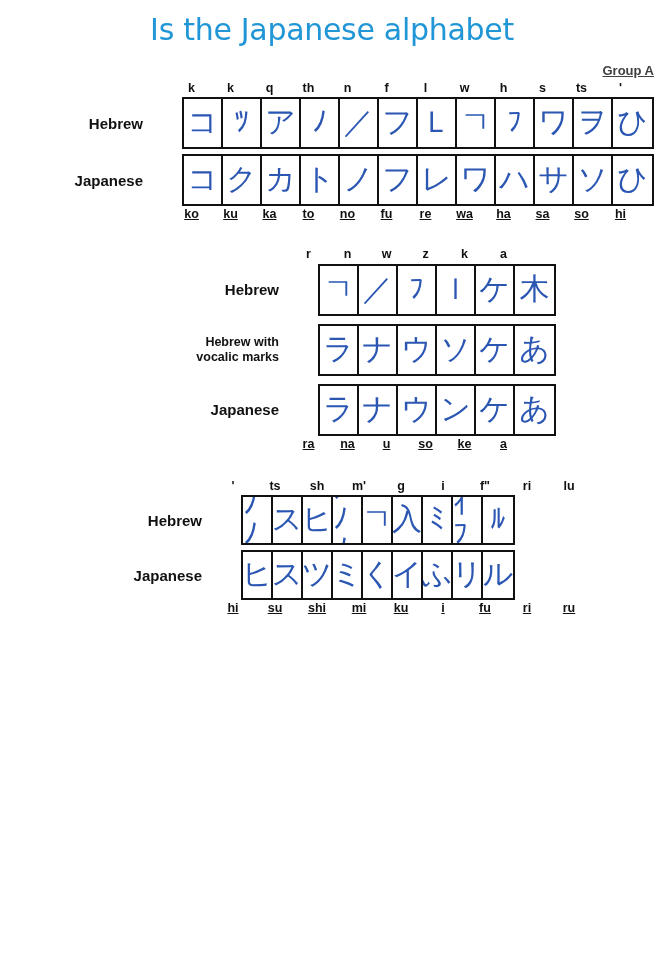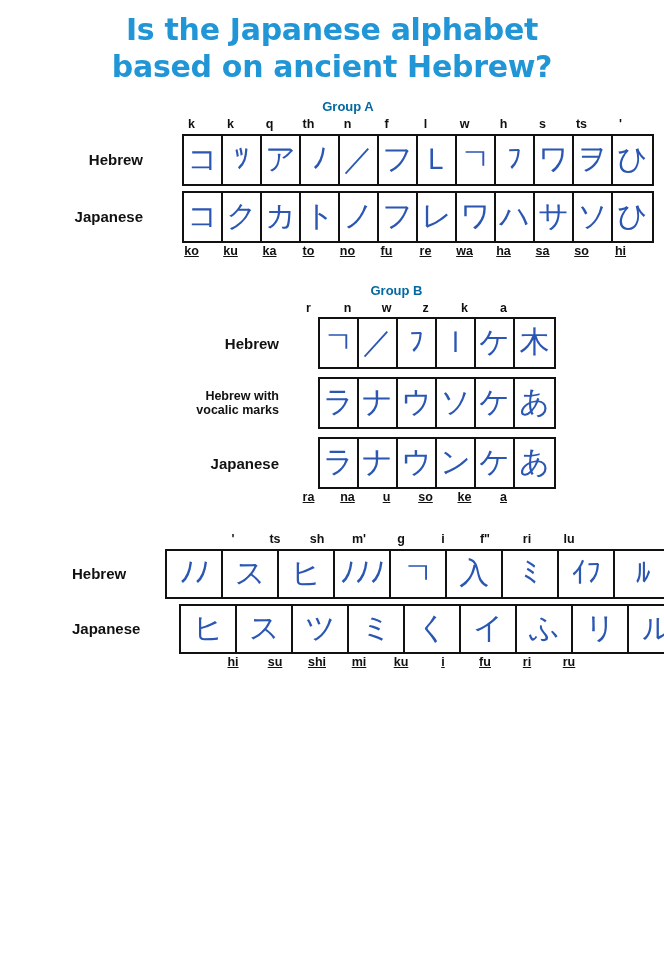--- a/index.html
+++ b/index.html
@@ -13,42 +13,43 @@
     font-family: "Liberation Sans", sans-serif;
     color: #111111;
     overflow: hidden;
     position: relative;
   }
 
   
   #title {
     text-align: center;
     color: #2196d6;
-    font-weight: bold;
+    font-weight: normal;
     font-size: 30px;
     line-height: 1.22;
     letter-spacing: -0.3px;
     padding: 12px 12px 4px 12px;
     font-family: "DejaVu Sans", sans-serif;
   }
   #title .line {
     display: block;
   }
 
   
   .group {
     position: relative;
     margin-top: 10px;
   }
   .group-title {
-    text-align: center;
+    text-align: right;
     font-weight: bold;
     font-size: 13px;
-    color: #0369a1;
+    color: #404040;
     margin-bottom: 2px;
+    text-decoration: underline;
   }
   .group-title-a { padding-left: 20px; }
   .group-title-b { padding-left: 0px; }
   .group-title-c { padding-left: 18px; }
 
   
   .row {
     display: flex;
     align-items: center;
     justify-content: flex-start;
@@ -130,38 +131,37 @@
   
   .gb .row-label { width: 140px; }
   .gb .cells { height: 52px; }
   .gb .cells .cell { width: 39px; height: 100%; }
   .gb .caption-cells .cap { width: 39px; }
   .gb .caption-row { padding-left: 140px; }
 
   
   .gc .row-label { width: 130px; }
   .gc .cells { height: 50px; }
-  .gc .cells .cell { width: 56px; height: 100%; }
+  .gc .cells .cell { width: 30px; height: 100%; }
   .gc .caption-cells .cap { width: 42px; }
   .gc .caption-row { padding-left: 130px; }
 
   .gap-2 { height: 5px; }
   .gap-3 { height: 8px; }
 
   .wrap { padding: 0 10px; }
   .indent-a { padding-left: 0px; }
   .indent-b { padding-left: 0px; }
   .indent-c { padding-left: 0px; }
 </style>
 </head>
 <body>
 
 <div id="title">
   <span class="line">Is the Japanese alphabet</span>
-  <span class="line">based on ancient Hebrew?</span>
 </div>
 
 <div class="wrap">
 
   <div class="group ga indent-a" style="padding-left: 12px;">
     <div class="group-title group-title-a">Group A</div>
 
     <div class="caption-row" style="padding-left: 148px;">
       <div class="caption-cells">
         <div class="cap">k</div>
@@ -277,21 +277,20 @@
         <div class="cap romaji">wa</div>
         <div class="cap romaji">ha</div>
         <div class="cap romaji">sa</div>
         <div class="cap romaji">so</div>
         <div class="cap romaji">hi</div>
       </div>
     </div>
   </div>
 
   <div class="group gb indent-b" style="margin-top: 22px; padding-left: 129px;">
-    <div class="group-title group-title-b">Group B</div>
 
     <div class="caption-row" style="padding-left: 148px;">
       <div class="caption-cells">
         <div class="cap">r</div>
         <div class="cap">n</div>
         <div class="cap">w</div>
         <div class="cap">z</div>
         <div class="cap">k</div>
         <div class="cap">a</div>
       </div>

